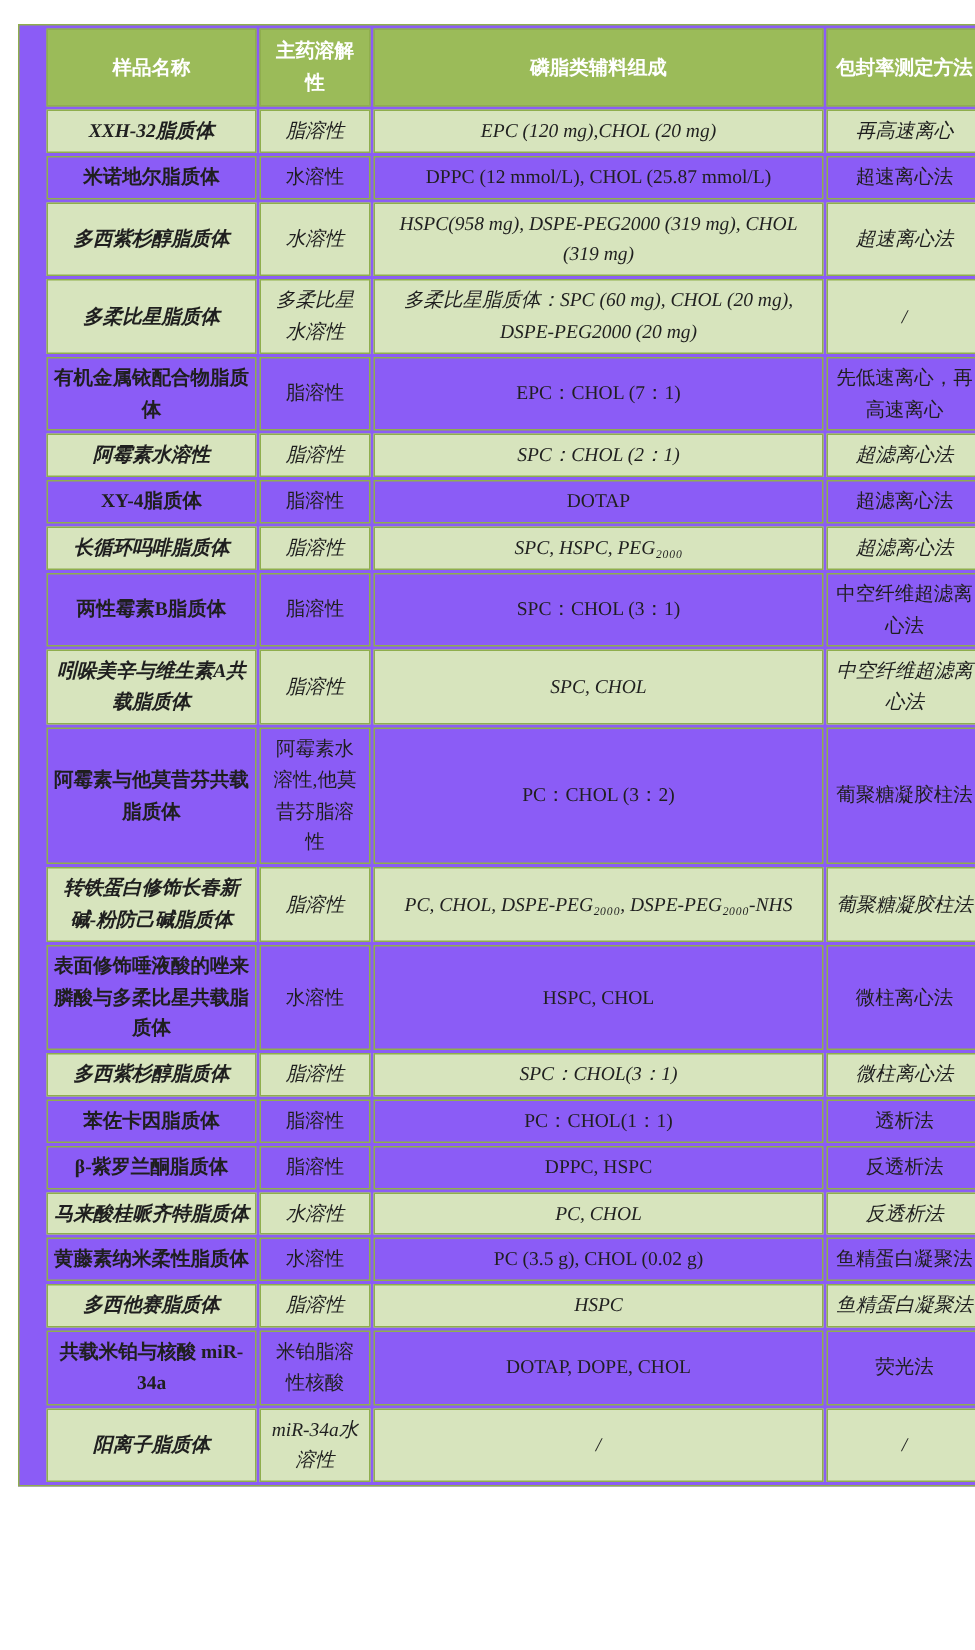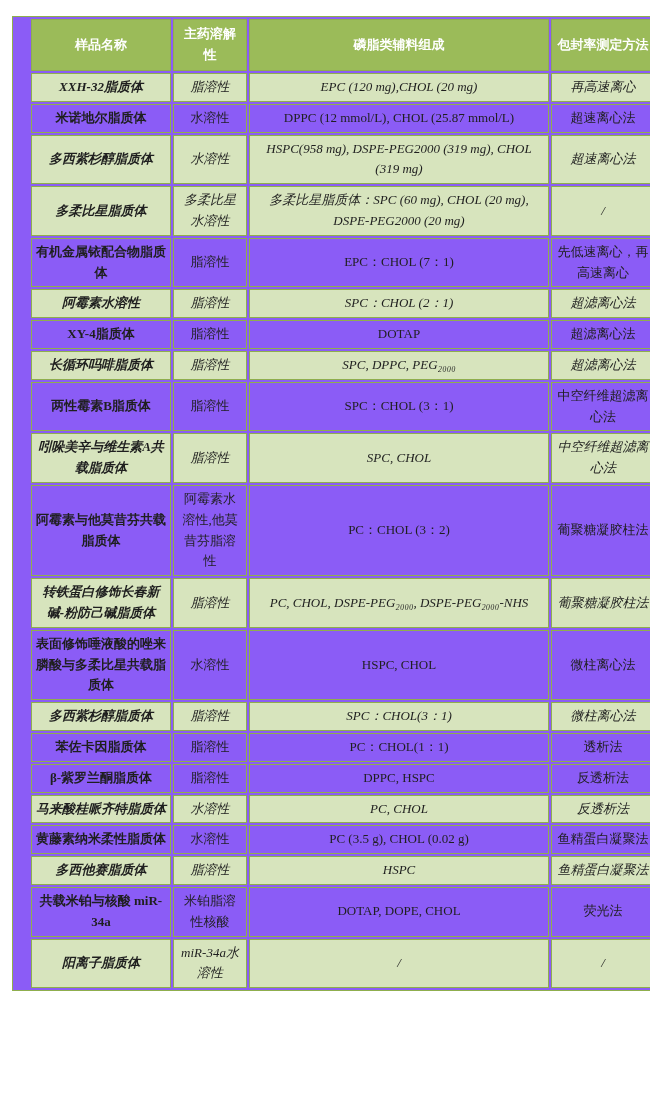--- a/index.html
+++ b/index.html
@@ -112,21 +112,21 @@
         </tr>
         <tr>
           <td class="col-name">XY-4脂质体</td>
           <td class="col-sol">脂溶性</td>
           <td class="col-comp">DOTAP</td>
           <td class="col-method">超滤离心法</td>
         </tr>
         <tr class="shaded">
           <td class="col-name">长循环吗啡脂质体</td>
           <td class="col-sol">脂溶性</td>
-          <td class="col-comp">SPC, DPPC, PEG₂₀₀₀</td>
+          <td class="col-comp">SPC, HSPC, PEG₂₀₀₀</td>
           <td class="col-method">超滤离心法</td>
         </tr>
         <tr>
           <td class="col-name">两性霉素B脂质体</td>
           <td class="col-sol">脂溶性</td>
           <td class="col-comp">SPC：CHOL (3：1)</td>
           <td class="col-method">中空纤维超滤离心法</td>
         </tr>
         <tr class="shaded">
           <td class="col-name">吲哚美辛与维生素A共载脂质体</td>

